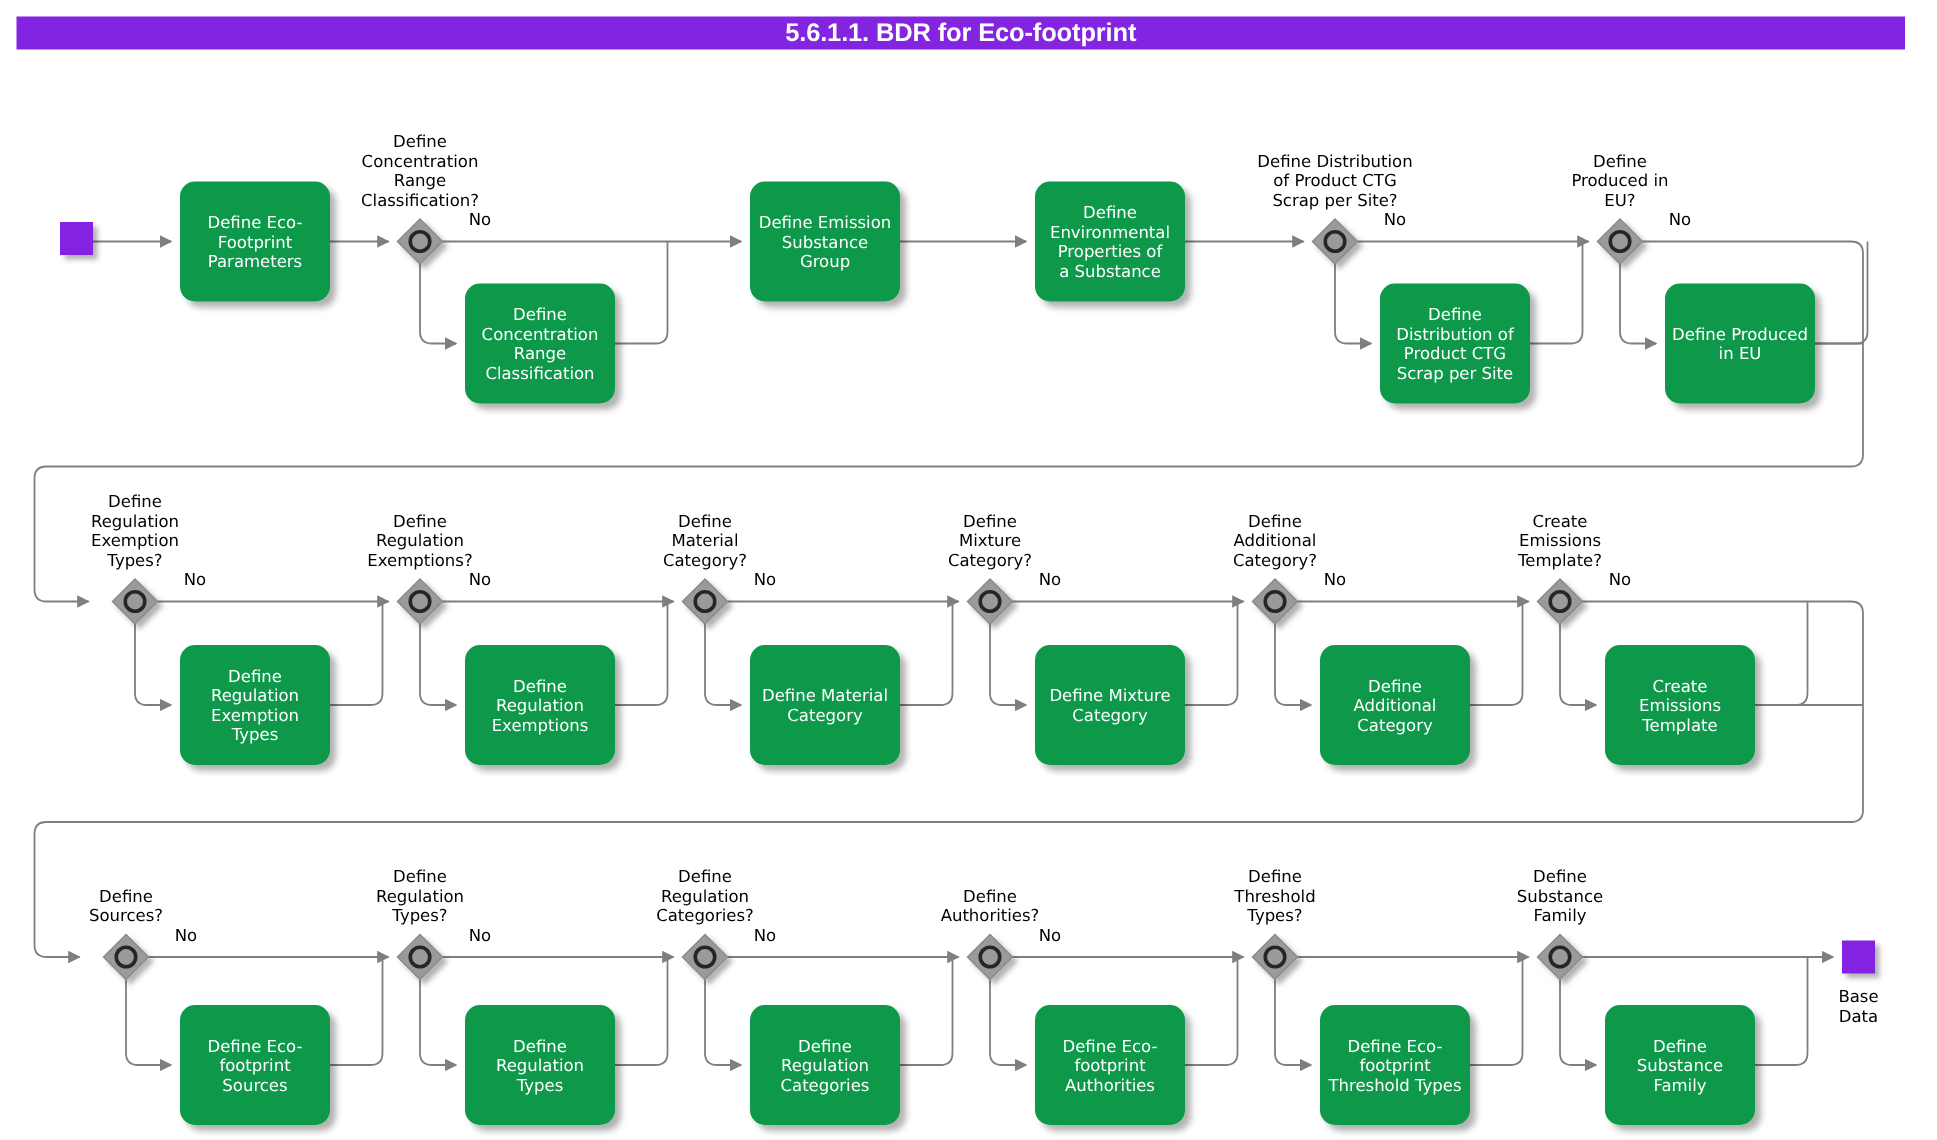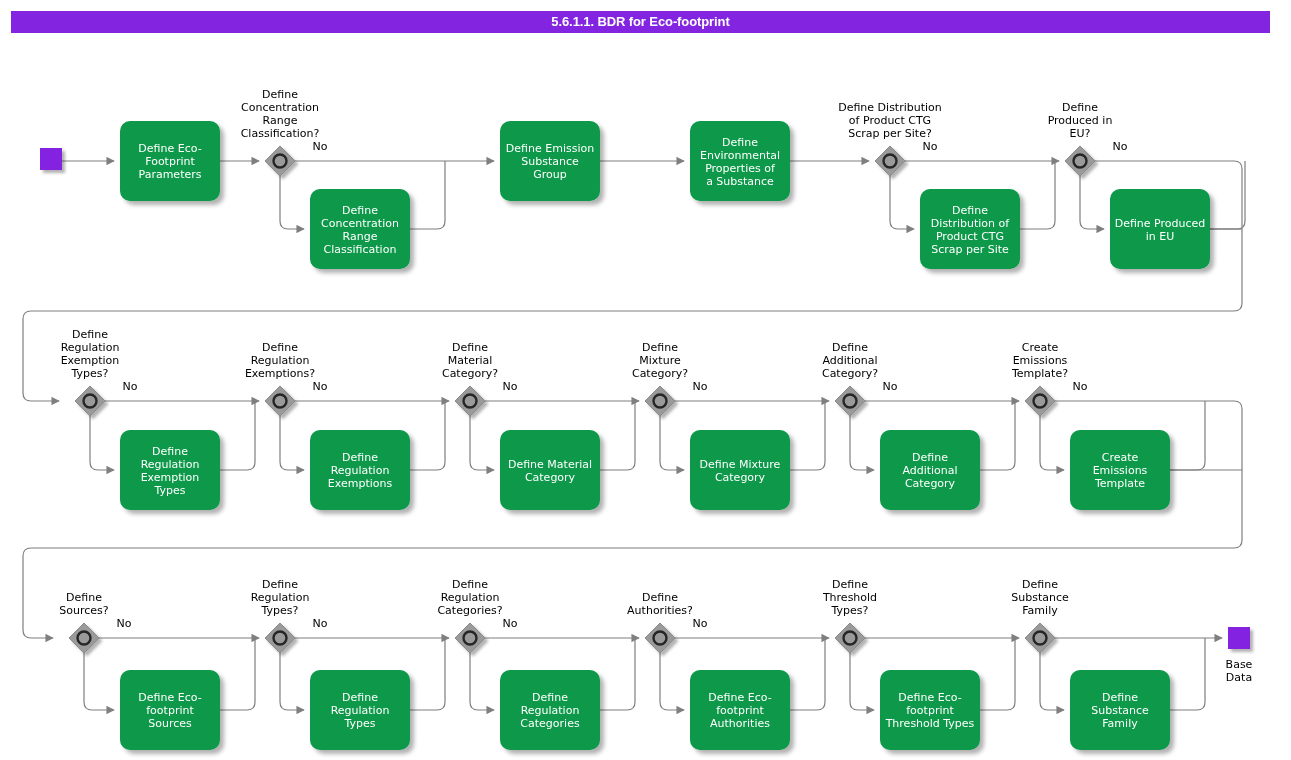--- a/index.html
+++ b/index.html
@@ -31,21 +31,21 @@
   }
   .title-text {
     position: absolute;
     left: 0;
     top: 0;
     width: 100%;
     height: 22px;
     line-height: 22px;
     text-align: center;
     color: #ffffff;
-    font-size: 13px;
+    font-size: 17px;
     font-weight: bold;
     font-family: "Liberation Sans", sans-serif;
     letter-spacing: -0.1px;
   }
   svg text {
     font-family: "DejaVu Sans", sans-serif;
   }
   .task-label {
     fill: #ffffff;
     font-size: 11px;

